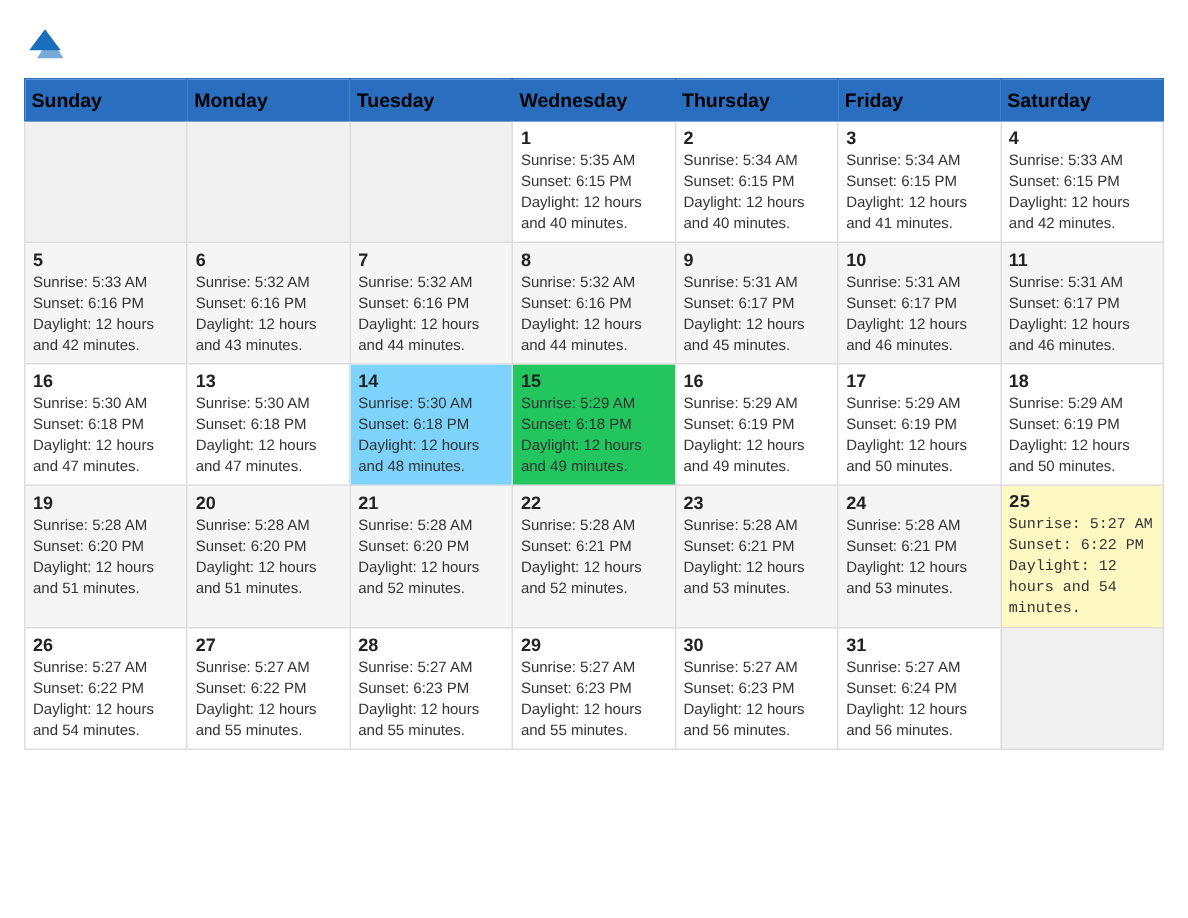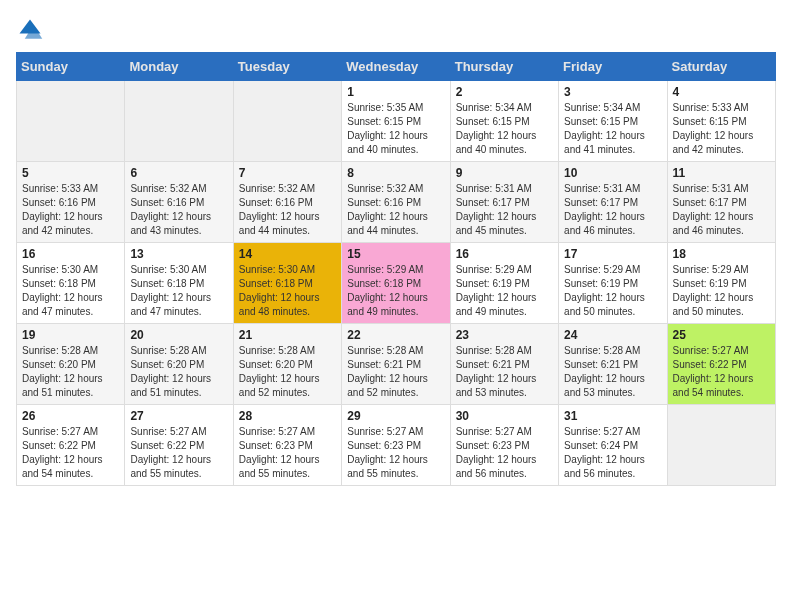--- a/index.html
+++ b/index.html
@@ -44,21 +44,21 @@
       font-size: 15px;
       color: #444;
     }
     .calendar {
       width: 100%;
       border-collapse: collapse;
       border: 1px solid #ccc;
     }
     .calendar th {
       background: #2a6ebf;
-      color: #e5e5e5;
+      color: #000000;
       font-size: 13px;
       font-weight: bold;
       padding: 6px 4px;
       text-align: left;
       border: 1px solid #2a6ebf;
     }
     .calendar td {
       vertical-align: top;
       padding: 4px 5px;
       font-size: 10.5px;
@@ -175,25 +175,25 @@
       </tr>
       <tr>
         <td style="background: rgb(255, 255, 255);">
           <span class="day-number">16</span>
           <div class="day-info">Sunrise: 5:30 AM<br>Sunset: 6:18 PM<br>Daylight: 12 hours and 47 minutes.</div>
         </td>
         <td style="background: rgb(255, 255, 255);">
           <span class="day-number">13</span>
           <div class="day-info">Sunrise: 5:30 AM<br>Sunset: 6:18 PM<br>Daylight: 12 hours and 47 minutes.</div>
         </td>
-        <td style="background: #eab308;">
+        <td style="background: #7dd3fc;">
           <span class="day-number">14</span>
           <div class="day-info">Sunrise: 5:30 AM<br>Sunset: 6:18 PM<br>Daylight: 12 hours and 48 minutes.</div>
         </td>
-        <td style="background: #f9a8d4;">
+        <td style="background: #22c55e;">
           <span class="day-number">15</span>
           <div class="day-info">Sunrise: 5:29 AM<br>Sunset: 6:18 PM<br>Daylight: 12 hours and 49 minutes.</div>
         </td>
         <td style="background: rgb(255, 255, 255);">
           <span class="day-number">16</span>
           <div class="day-info">Sunrise: 5:29 AM<br>Sunset: 6:19 PM<br>Daylight: 12 hours and 49 minutes.</div>
         </td>
         <td style="background: rgb(255, 255, 255);">
           <span class="day-number">17</span>
           <div class="day-info">Sunrise: 5:29 AM<br>Sunset: 6:19 PM<br>Daylight: 12 hours and 50 minutes.</div>
@@ -221,21 +221,21 @@
           <div class="day-info">Sunrise: 5:28 AM<br>Sunset: 6:21 PM<br>Daylight: 12 hours and 52 minutes.</div>
         </td>
         <td style="background: rgb(245, 245, 245);">
           <span class="day-number">23</span>
           <div class="day-info">Sunrise: 5:28 AM<br>Sunset: 6:21 PM<br>Daylight: 12 hours and 53 minutes.</div>
         </td>
         <td style="background: rgb(245, 245, 245);">
           <span class="day-number">24</span>
           <div class="day-info">Sunrise: 5:28 AM<br>Sunset: 6:21 PM<br>Daylight: 12 hours and 53 minutes.</div>
         </td>
-        <td style="background: #bef264;">
+        <td style="background: #fef9c3; font-family: Liberation Mono, monospace;">
           <span class="day-number">25</span>
           <div class="day-info">Sunrise: 5:27 AM<br>Sunset: 6:22 PM<br>Daylight: 12 hours and 54 minutes.</div>
         </td>
       </tr>
       <tr>
         <td style="background: rgb(255, 255, 255); margin-top: 40px;">
           <span class="day-number">26</span>
           <div class="day-info">Sunrise: 5:27 AM<br>Sunset: 6:22 PM<br>Daylight: 12 hours and 54 minutes.</div>
         </td>
         <td style="background: rgb(255, 255, 255);">

